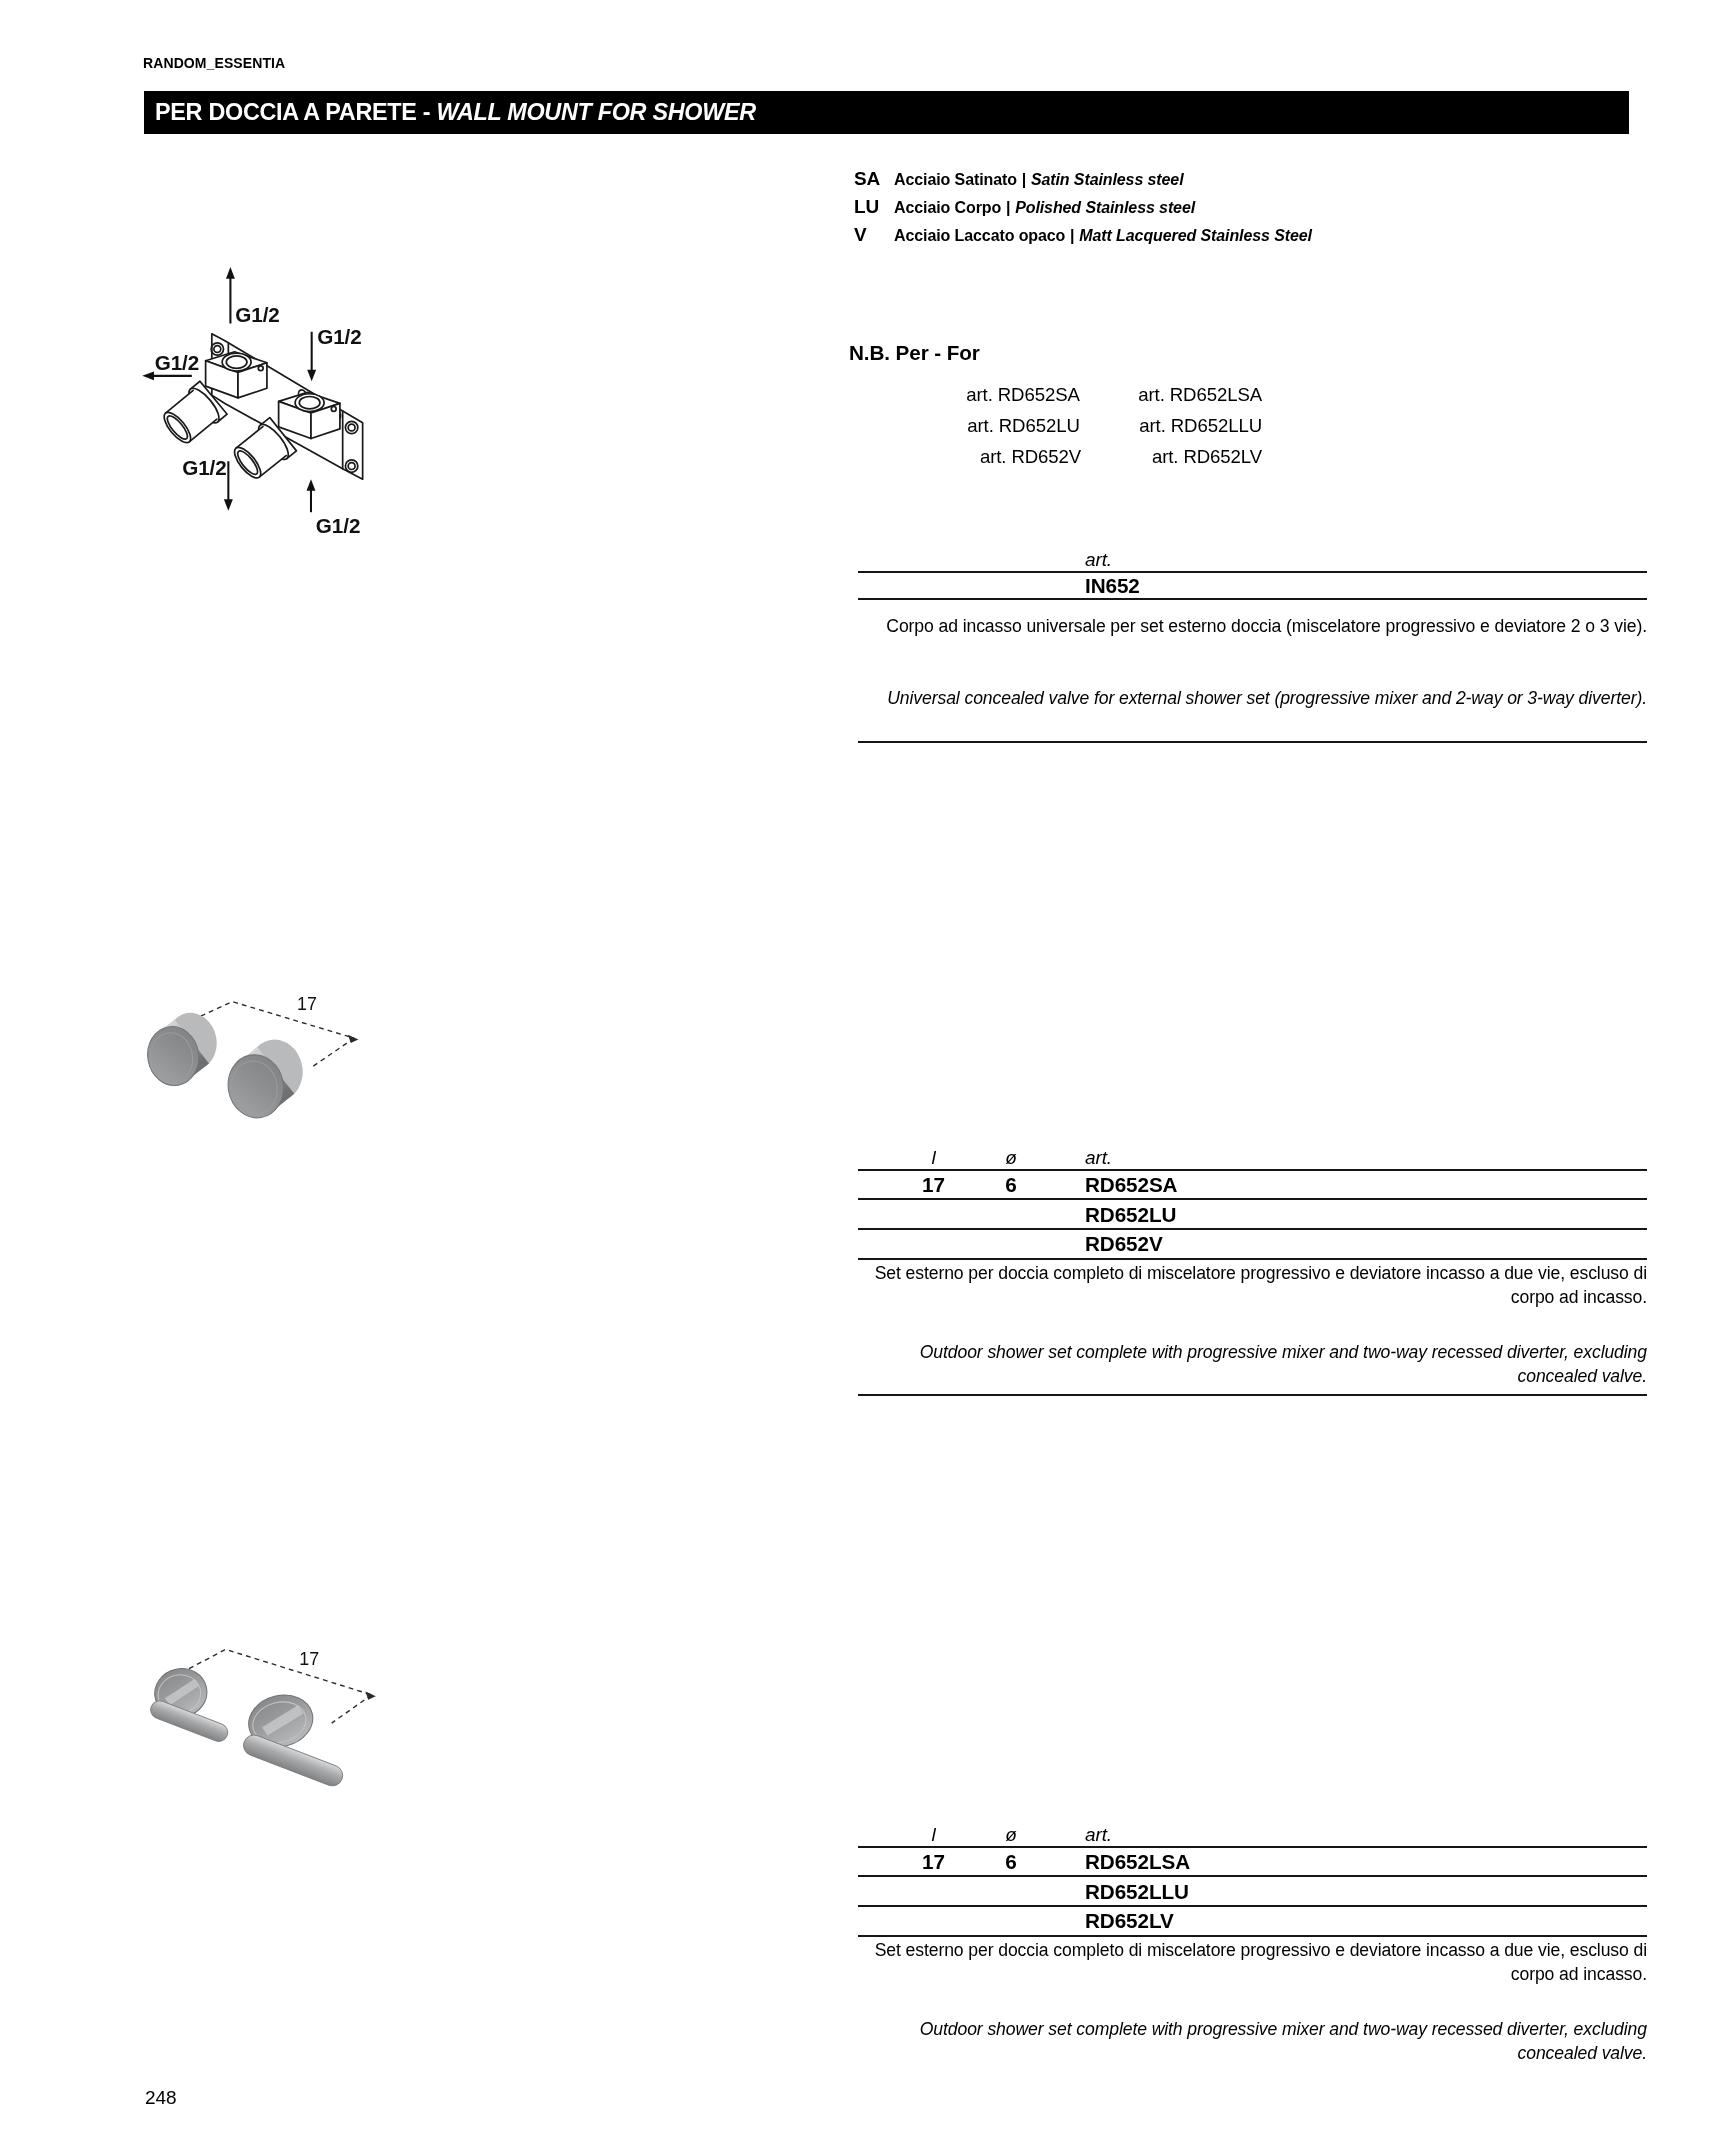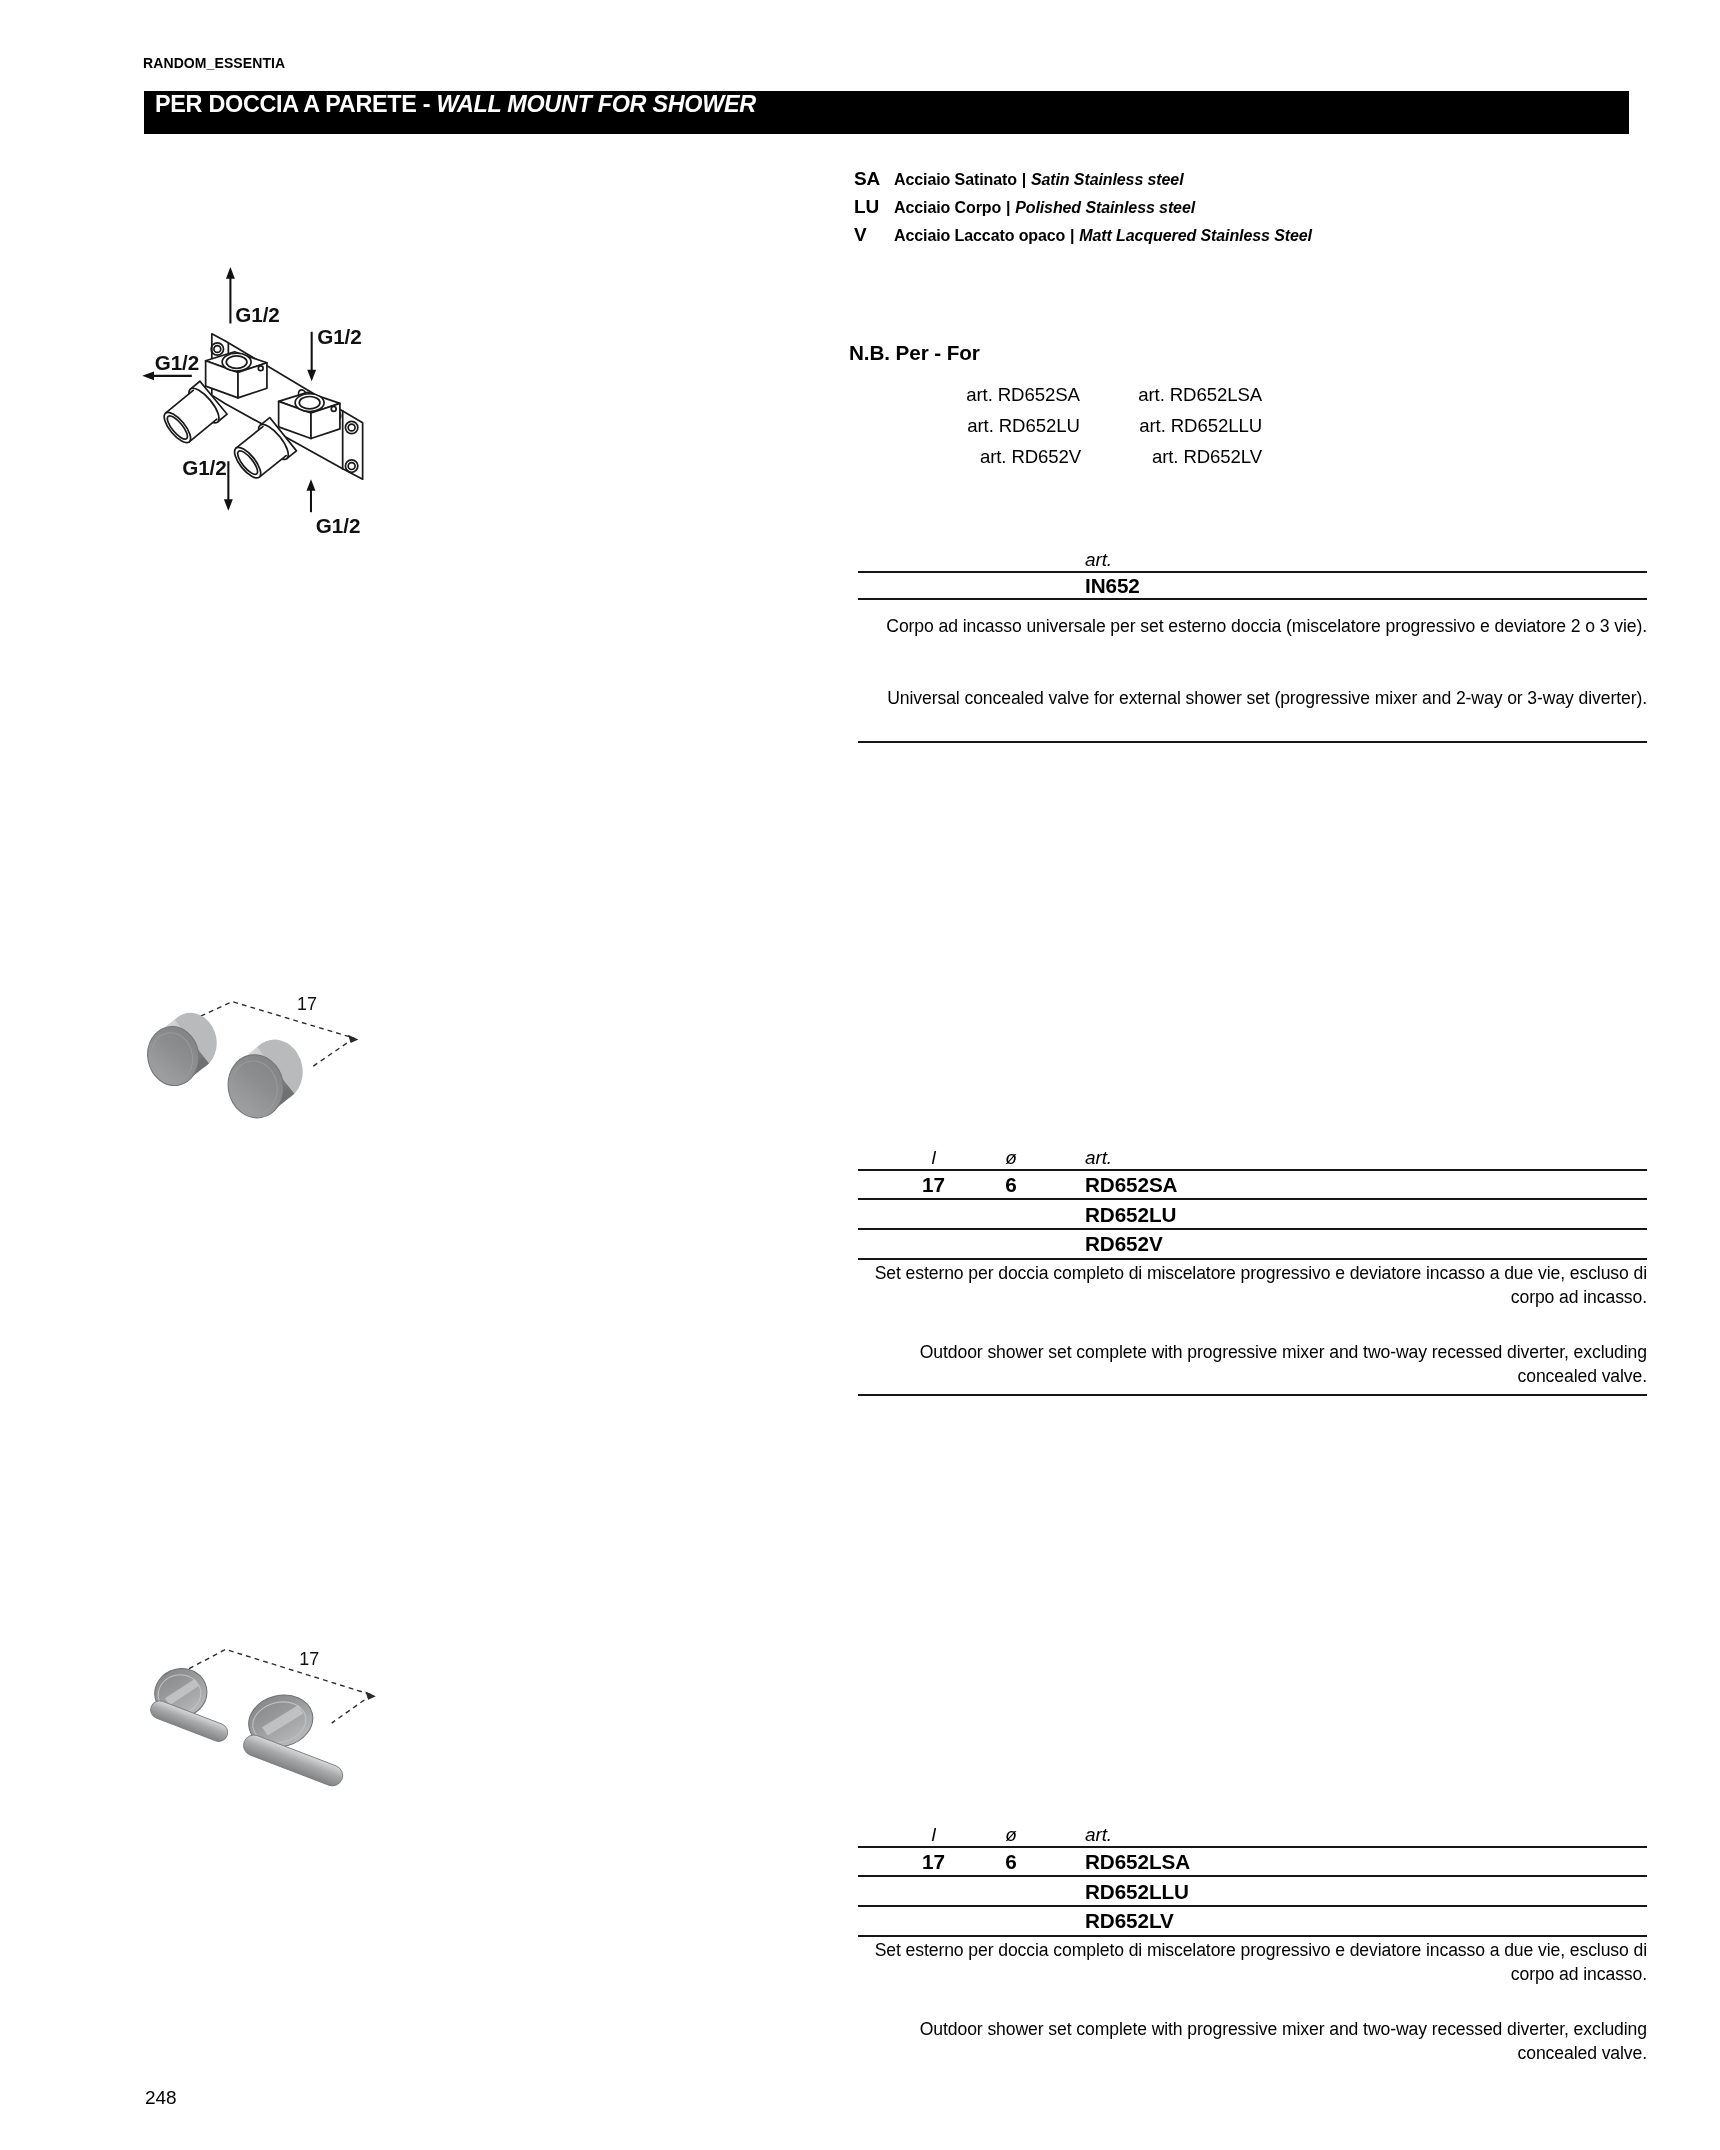--- a/index.html
+++ b/index.html
@@ -3,21 +3,21 @@
 <meta charset="utf-8">
 <style>
   html,body{margin:0;padding:0;background:#ffffff;}
   .page{position:relative;width:1721px;height:2151px;background:#fff;
         font-family:"Liberation Sans",sans-serif;color:#000;overflow:hidden;letter-spacing:-0.1px;}
   .abs{position:absolute;}
 
   
   .brand{left:143px;top:55px;font-size:14px;font-weight:bold;letter-spacing:0.1px;}
   .title-bar{left:144px;top:91px;width:1485px;height:43px;background:#000;color:#fff;
-             display:flex;align-items:flex-start;padding-left:11px;box-sizing:border-box;
+             display:flex;align-items:center;padding-left:11px;box-sizing:border-box;
              font-size:23.4px;font-weight:bold;letter-spacing:-0.3px;}
   .title-bar .en{font-style:italic;margin-left:6.2px;}
 
   
   .legend{left:854px;top:168px;}
   .legend-row{display:flex;align-items:baseline;height:28px;}
   .legend-code{width:40px;font-size:19px;font-weight:bold;flex:0 0 40px;}
   .legend-text{font-size:16px;font-weight:bold;}
   .legend-text .sep{padding:0 4.8px;font-weight:bold;}
   .legend-text .en{font-style:italic;}
@@ -32,21 +32,21 @@
 
   
   .ptable{left:858px;width:789px;}
   .rule{position:absolute;left:0;right:0;height:2.1px;background:#161616;}
   .col-l{position:absolute;left:41px;width:69px;text-align:center;}
   .col-d{position:absolute;left:127px;width:52px;text-align:center;}
   .col-art{position:absolute;left:227px;}
   .thdr{position:absolute;left:0;right:0;font-size:19px;font-style:italic;}
   .trow{position:absolute;left:0;right:0;font-size:20.7px;font-weight:bold;}
   .desc{position:absolute;left:0;right:0;text-align:right;font-size:17.6px;line-height:24px;}
-  .desc.en{}
+  .desc.en{font-style:italic;}
 
   
   .t1{top:548px;height:200px;}
   .t1 .thdr{top:1.4px;}
   .t1 .r1{top:23px;}
   .t1 .trow{top:26px;}
   .t1 .r2{top:50px;}
   .t1 .desc.it{top:66px;}
   .t1 .desc.en{top:138px;}
   .t1 .rb{top:193px;}

